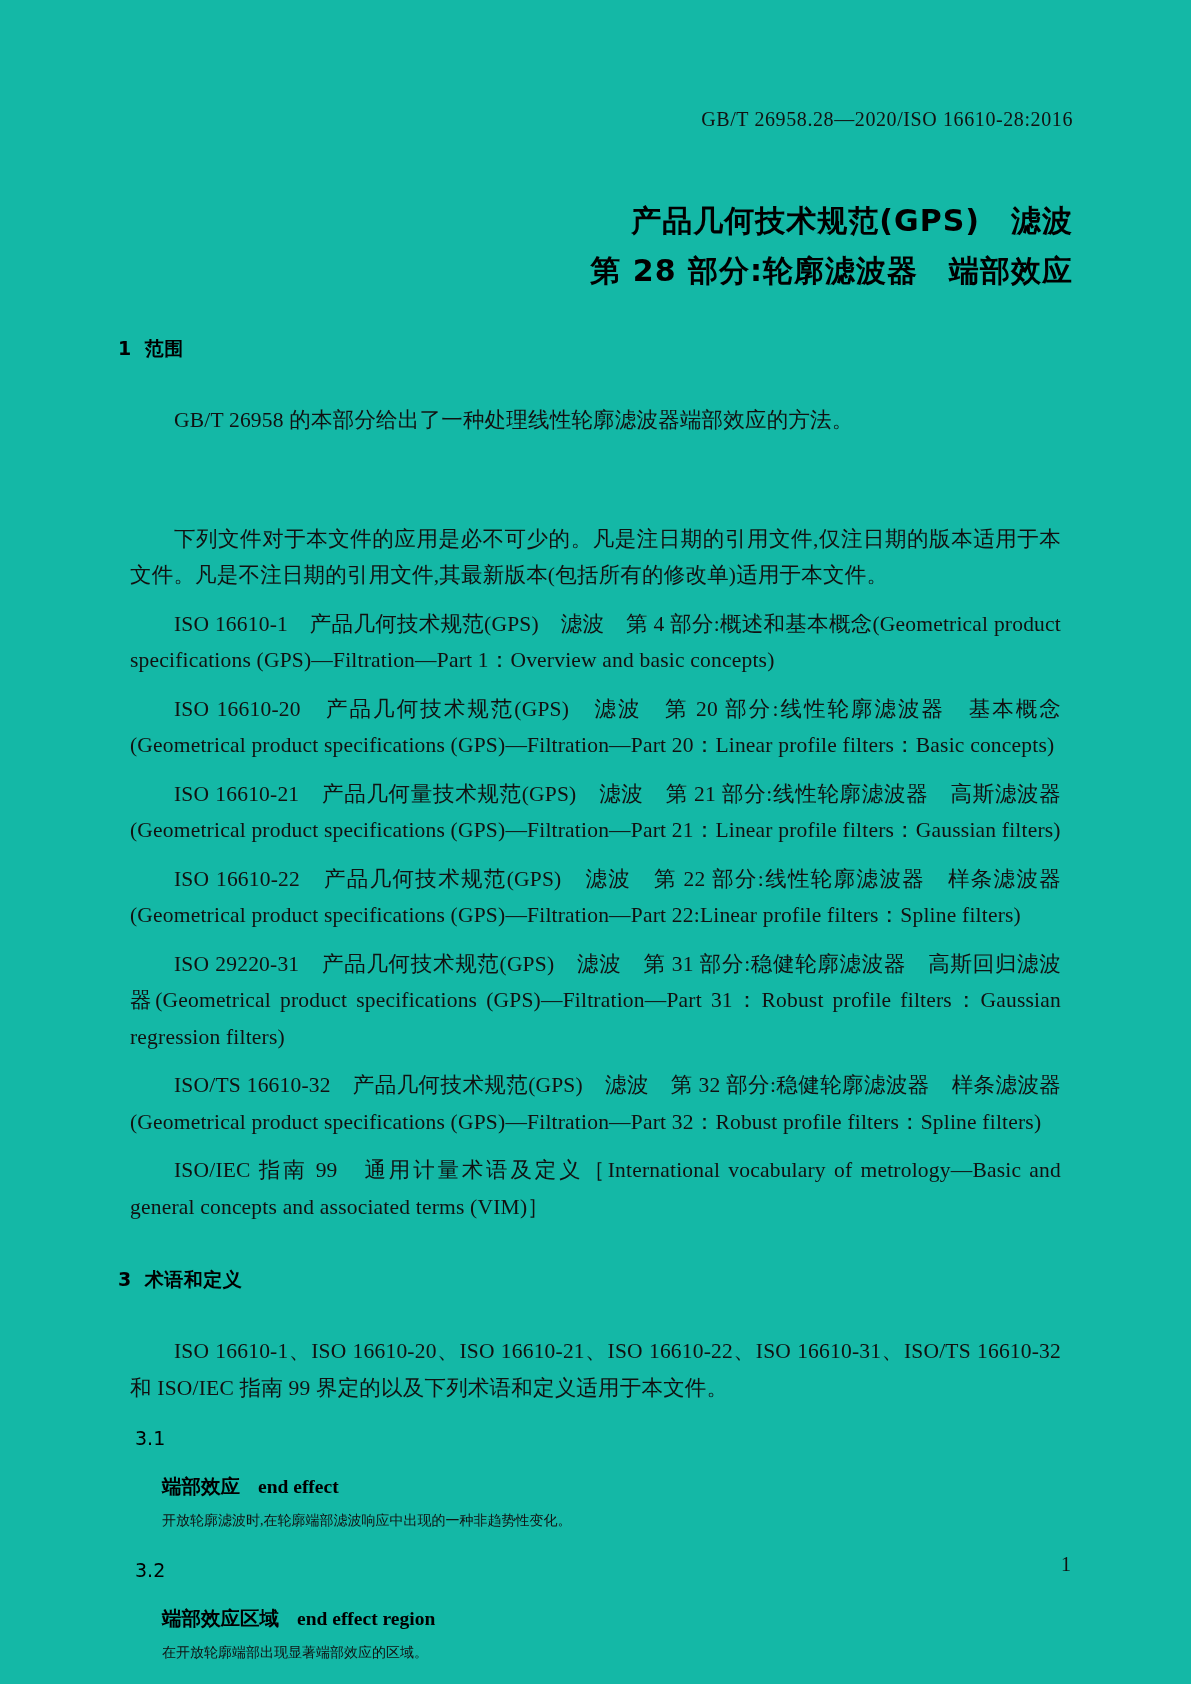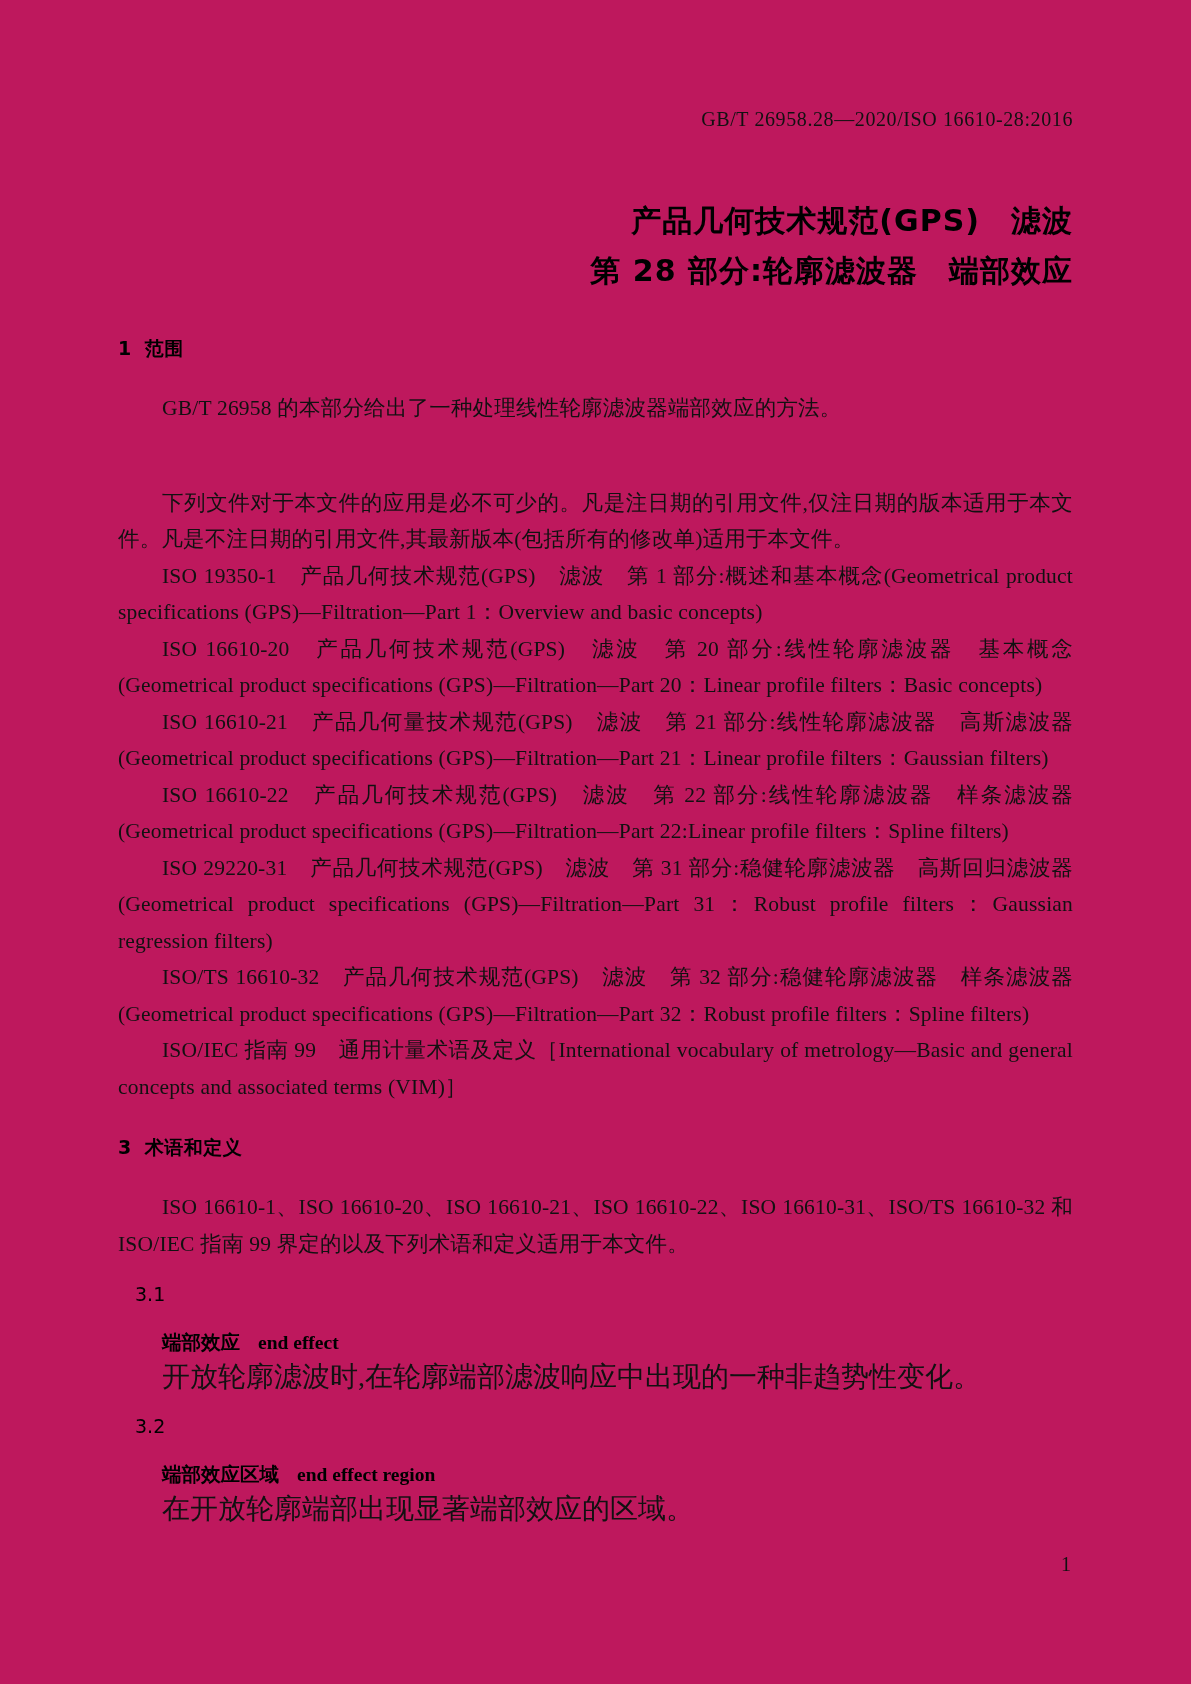--- a/index.html
+++ b/index.html
@@ -9,21 +9,21 @@
   }
   body {
     font-family: "Liberation Serif", "DejaVu Serif", serif;
     color: #111111;
   }
   .page {
     position: relative;
     width: 1191px;
     height: 1684px;
     margin: 0 auto;
-    background: #be185d;
+    background: #14b8a6;
     box-sizing: border-box;
     overflow: hidden;
   }
 
   
   .page-header {
     position: absolute;
     top: 108px;
     left: 118px;
     right: 118px;
@@ -67,21 +67,21 @@
     font-weight: bold;
     font-size: 19px;
     color: #000;
     margin: 0;
     letter-spacing: 0.5px;
   }
   .clause-h .num { margin-right: 13px; }
 
   
   p.para {
-    margin: 0;
+    margin: 12px;
     font-size: 21.5px;
     line-height: 36.5px;
     text-align: justify;
     text-justify: inter-ideograph;
     color: #111;
     letter-spacing: 0.2px;
   }
   p.indent { text-indent: 44px; }
 
   
@@ -102,21 +102,21 @@
     font-size: 19.5px;
     color: #000;
     margin: 3px 0 0 44px;
     line-height: 34px;
   }
   .term-name .en {
     font-family: "Liberation Serif", "DejaVu Serif", serif;
     margin-left: 18px;
   }
   .term-def {
-    font-size: 28px;
+    font-size: 14px;
     line-height: 34px;
     margin: 0 0 0 44px;
     color: #111;
   }
 
   
   .page-number {
     position: absolute;
     bottom: 108px;
     right: 120px;
@@ -147,21 +147,21 @@
       </p>
       <div class="sp-after-h"></div>
       <p class="para indent">GB/T 26958 的本部分给出了一种处理线性轮廓滤波器端部效应的方法。</p>
     </div>
 
     <div class="sp-before-h"></div>
 
     <div>
       <div class="sp-after-h"></div>
       <p class="para indent">下列文件对于本文件的应用是必不可少的。凡是注日期的引用文件,仅注日期的版本适用于本文件。凡是不注日期的引用文件,其最新版本(包括所有的修改单)适用于本文件。</p>
-      <p class="para indent">ISO 19350-1　产品几何技术规范(GPS)　滤波　第 1 部分:概述和基本概念(Geometrical product specifications (GPS)—Filtration—Part 1：Overview and basic concepts)</p>
+      <p class="para indent">ISO 16610-1　产品几何技术规范(GPS)　滤波　第 4 部分:概述和基本概念(Geometrical product specifications (GPS)—Filtration—Part 1：Overview and basic concepts)</p>
       <p class="para indent">ISO 16610-20　产品几何技术规范(GPS)　滤波　第 20 部分:线性轮廓滤波器　基本概念(Geometrical product specifications (GPS)—Filtration—Part 20：Linear profile filters：Basic concepts)</p>
       <p class="para indent">ISO 16610-21　产品几何量技术规范(GPS)　滤波　第 21 部分:线性轮廓滤波器　高斯滤波器(Geometrical product specifications (GPS)—Filtration—Part 21：Linear profile filters：Gaussian filters)</p>
       <p class="para indent">ISO 16610-22　产品几何技术规范(GPS)　滤波　第 22 部分:线性轮廓滤波器　样条滤波器(Geometrical product specifications (GPS)—Filtration—Part 22:Linear profile filters：Spline filters)</p>
       <p class="para indent">ISO 29220-31　产品几何技术规范(GPS)　滤波　第 31 部分:稳健轮廓滤波器　高斯回归滤波器(Geometrical product specifications (GPS)—Filtration—Part 31：Robust profile filters：Gaussian regression filters)</p>
       <p class="para indent">ISO/TS 16610-32　产品几何技术规范(GPS)　滤波　第 32 部分:稳健轮廓滤波器　样条滤波器(Geometrical product specifications (GPS)—Filtration—Part 32：Robust profile filters：Spline filters)</p>
       <p class="para indent">ISO/IEC 指南 99　通用计量术语及定义［International vocabulary of metrology—Basic and general concepts and associated terms (VIM)］</p>
     </div>
 
     <div class="sp-before-h"></div>
 

